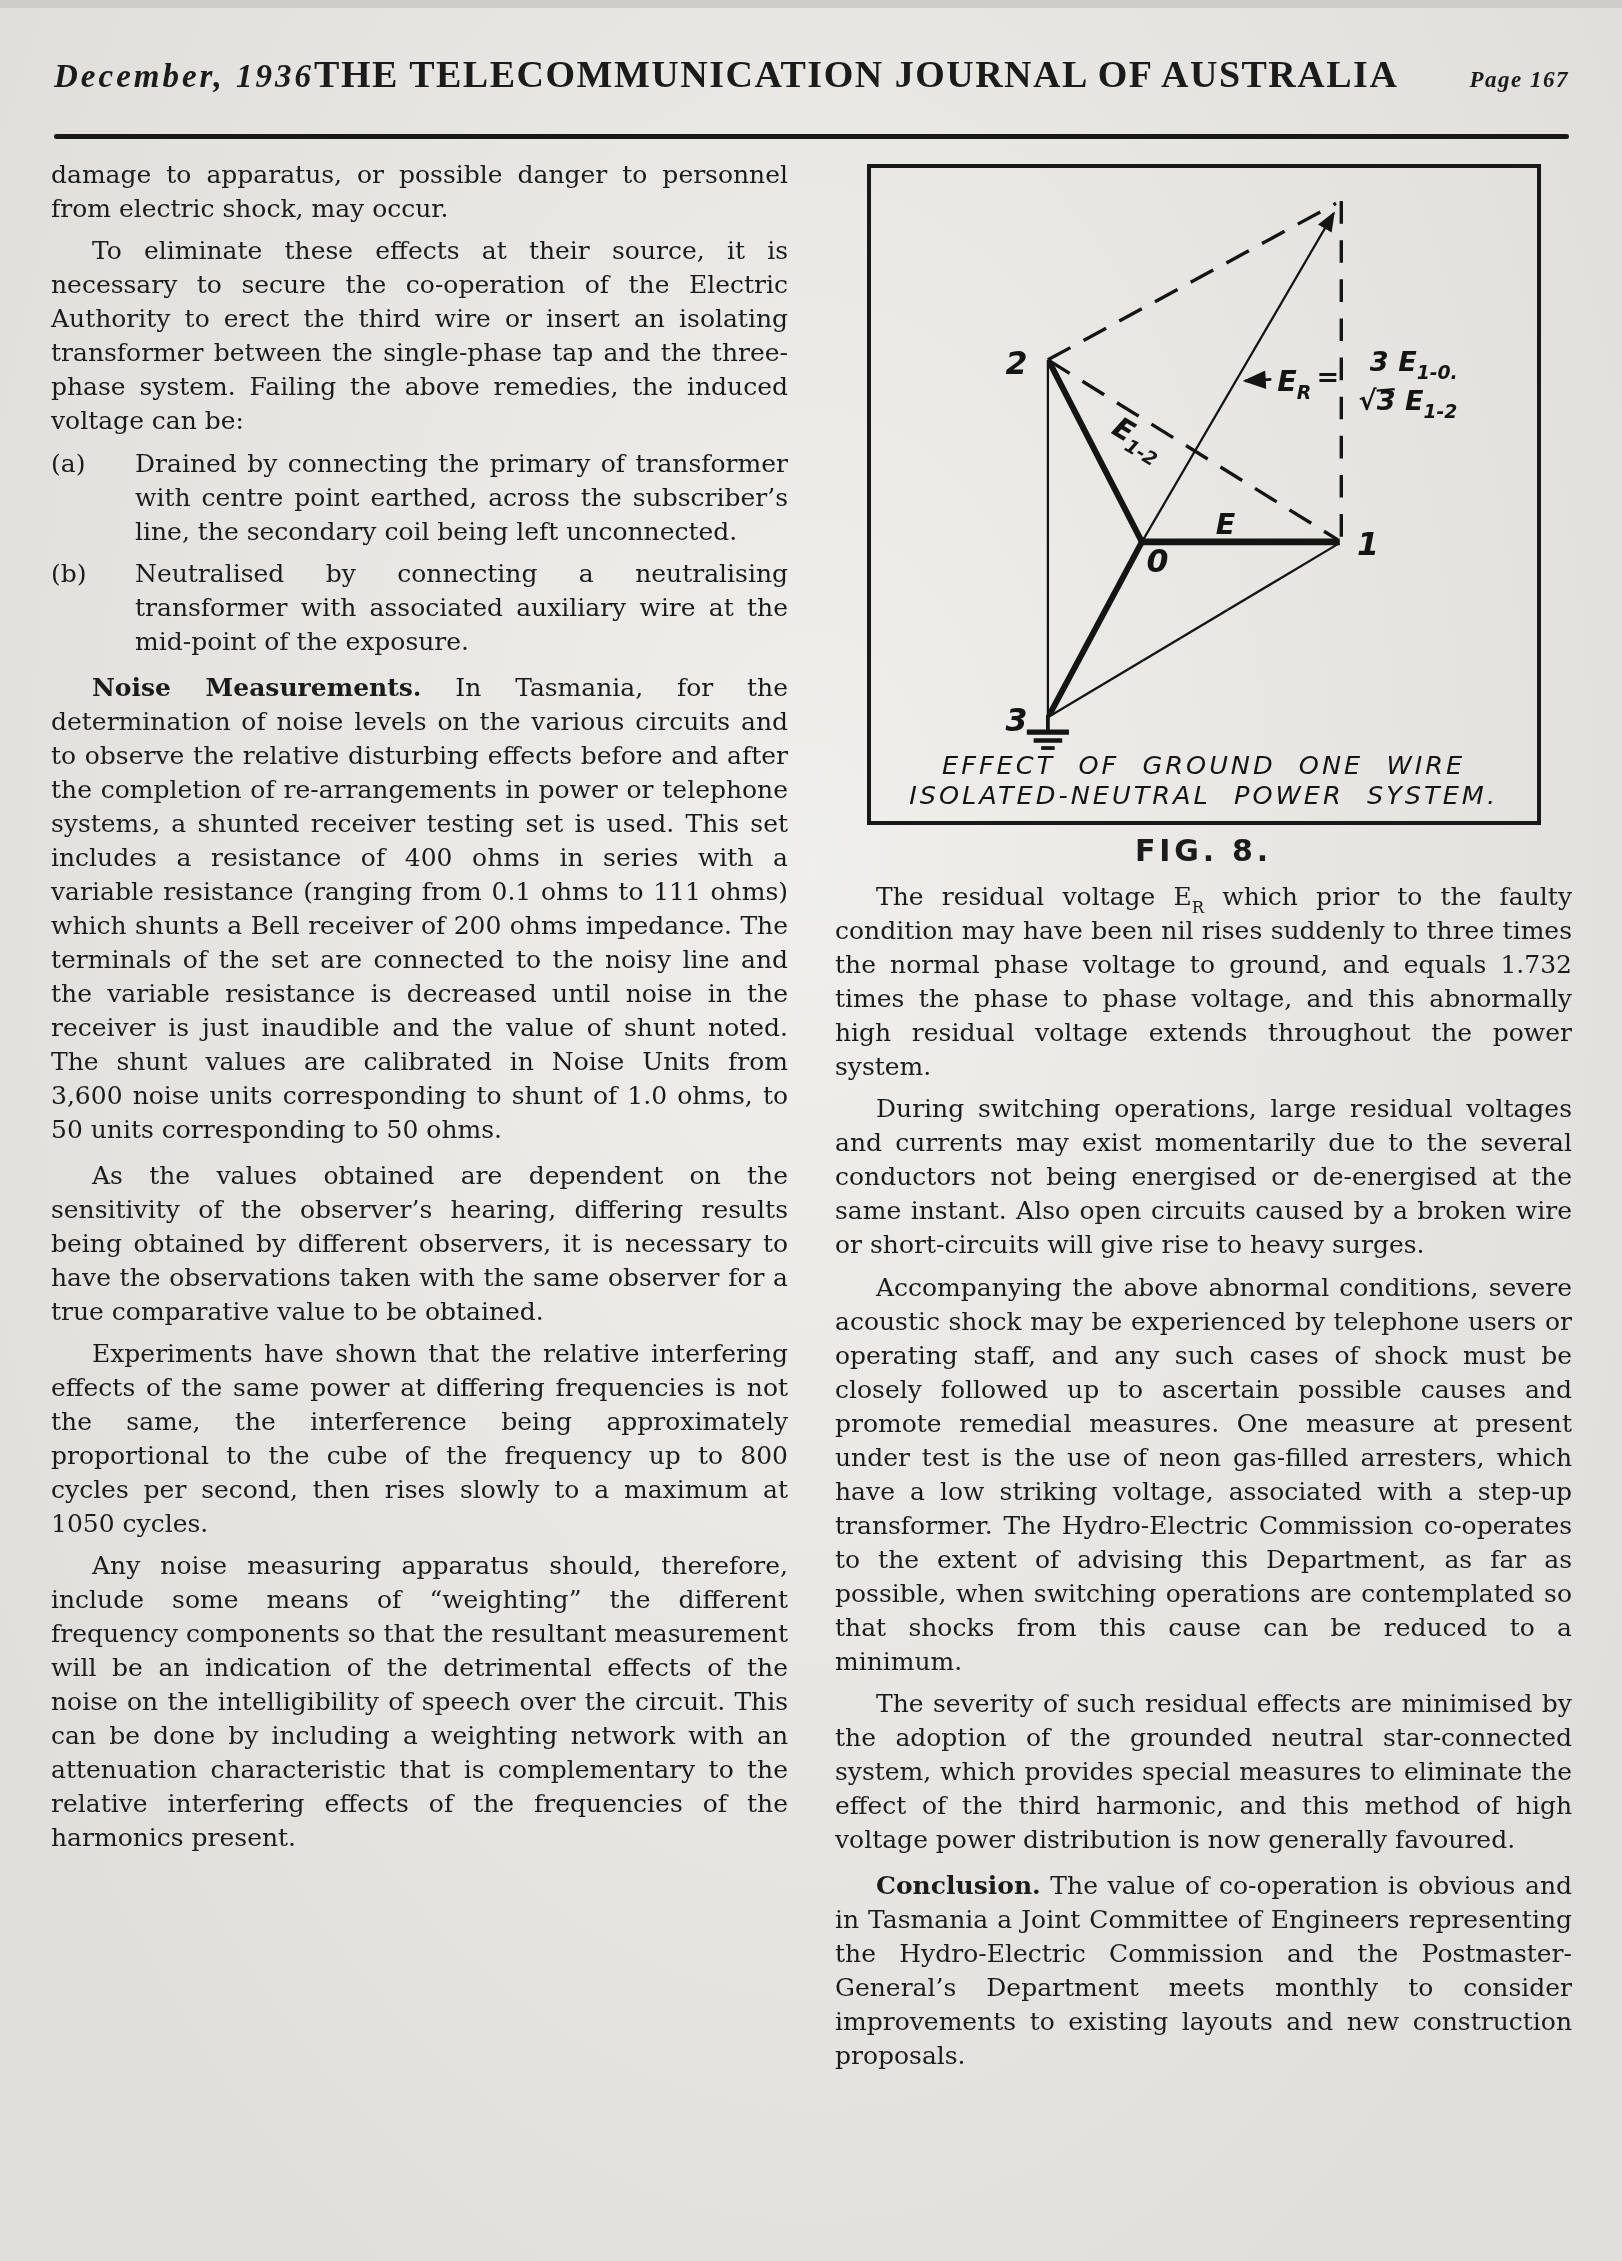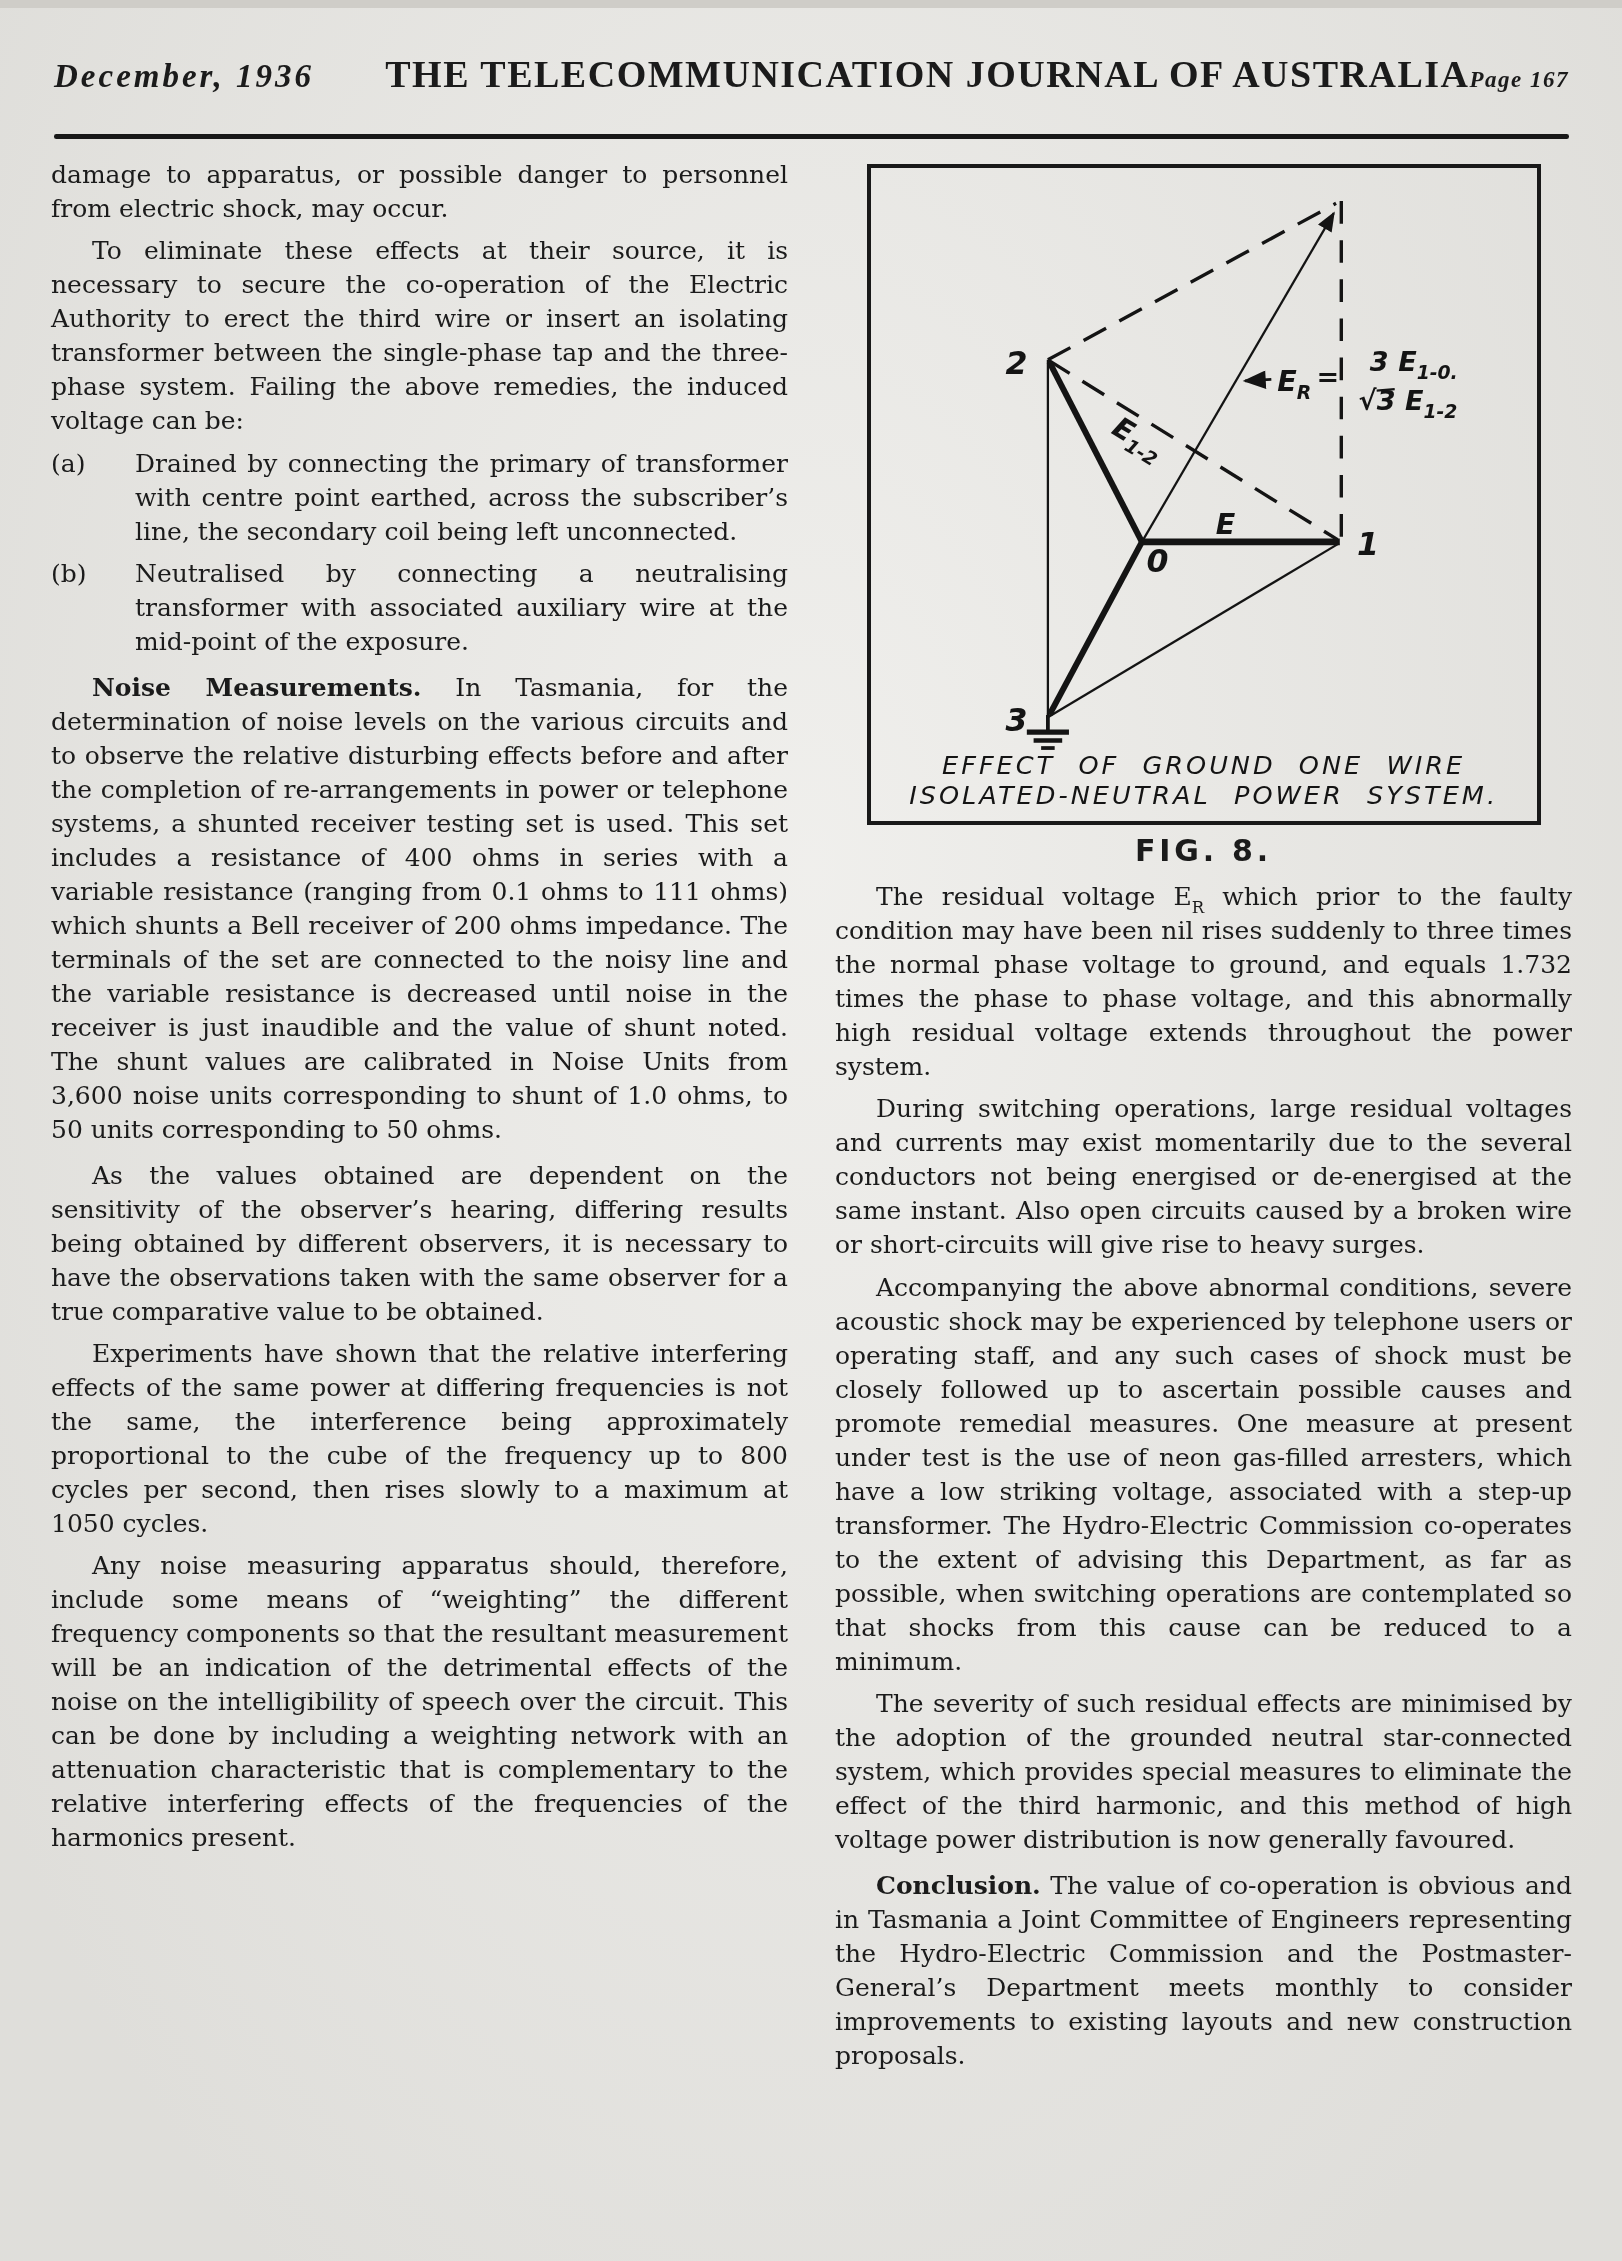--- a/index.html
+++ b/index.html
@@ -20,21 +20,21 @@
   .masthead {
     position:absolute; top:44px; left:54px; width:1515px;
     display:flex; align-items:baseline;
   }
   .issue-date {
     font-family:"Liberation Serif", serif;
     font-style:italic; font-weight:bold;
     font-size:33px; letter-spacing:3px; white-space:nowrap;
   }
   .journal-title {
-    flex:1; margin:0; text-align:right;
+    flex:1; margin:0; text-align:left;
     font-family:"Liberation Serif", serif;
     font-weight:bold; font-size:38px; letter-spacing:1.5px;
     white-space:nowrap;
   }
   .page-number {
     font-family:"Liberation Serif", serif;
     font-style:italic; font-weight:bold;
     font-size:23px; letter-spacing:1.5px; white-space:nowrap;
   }
   .head-rule {

